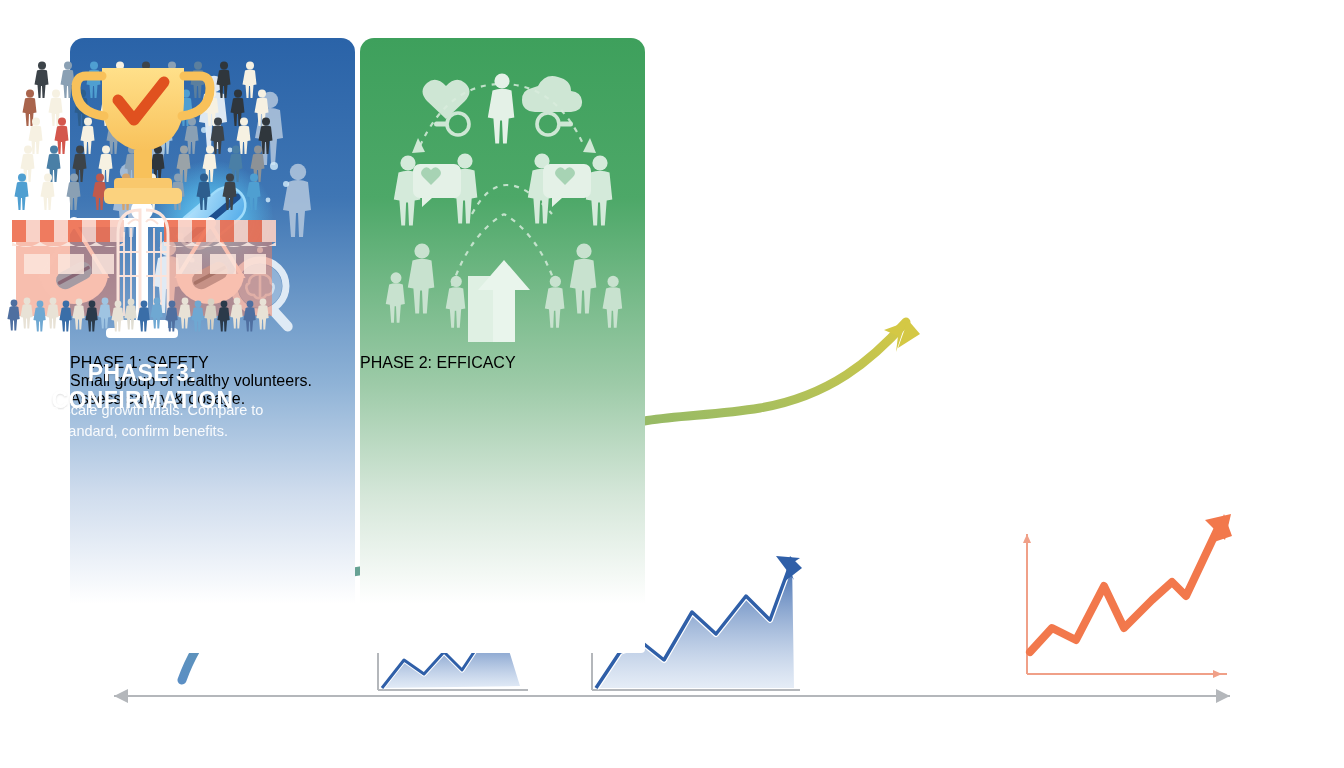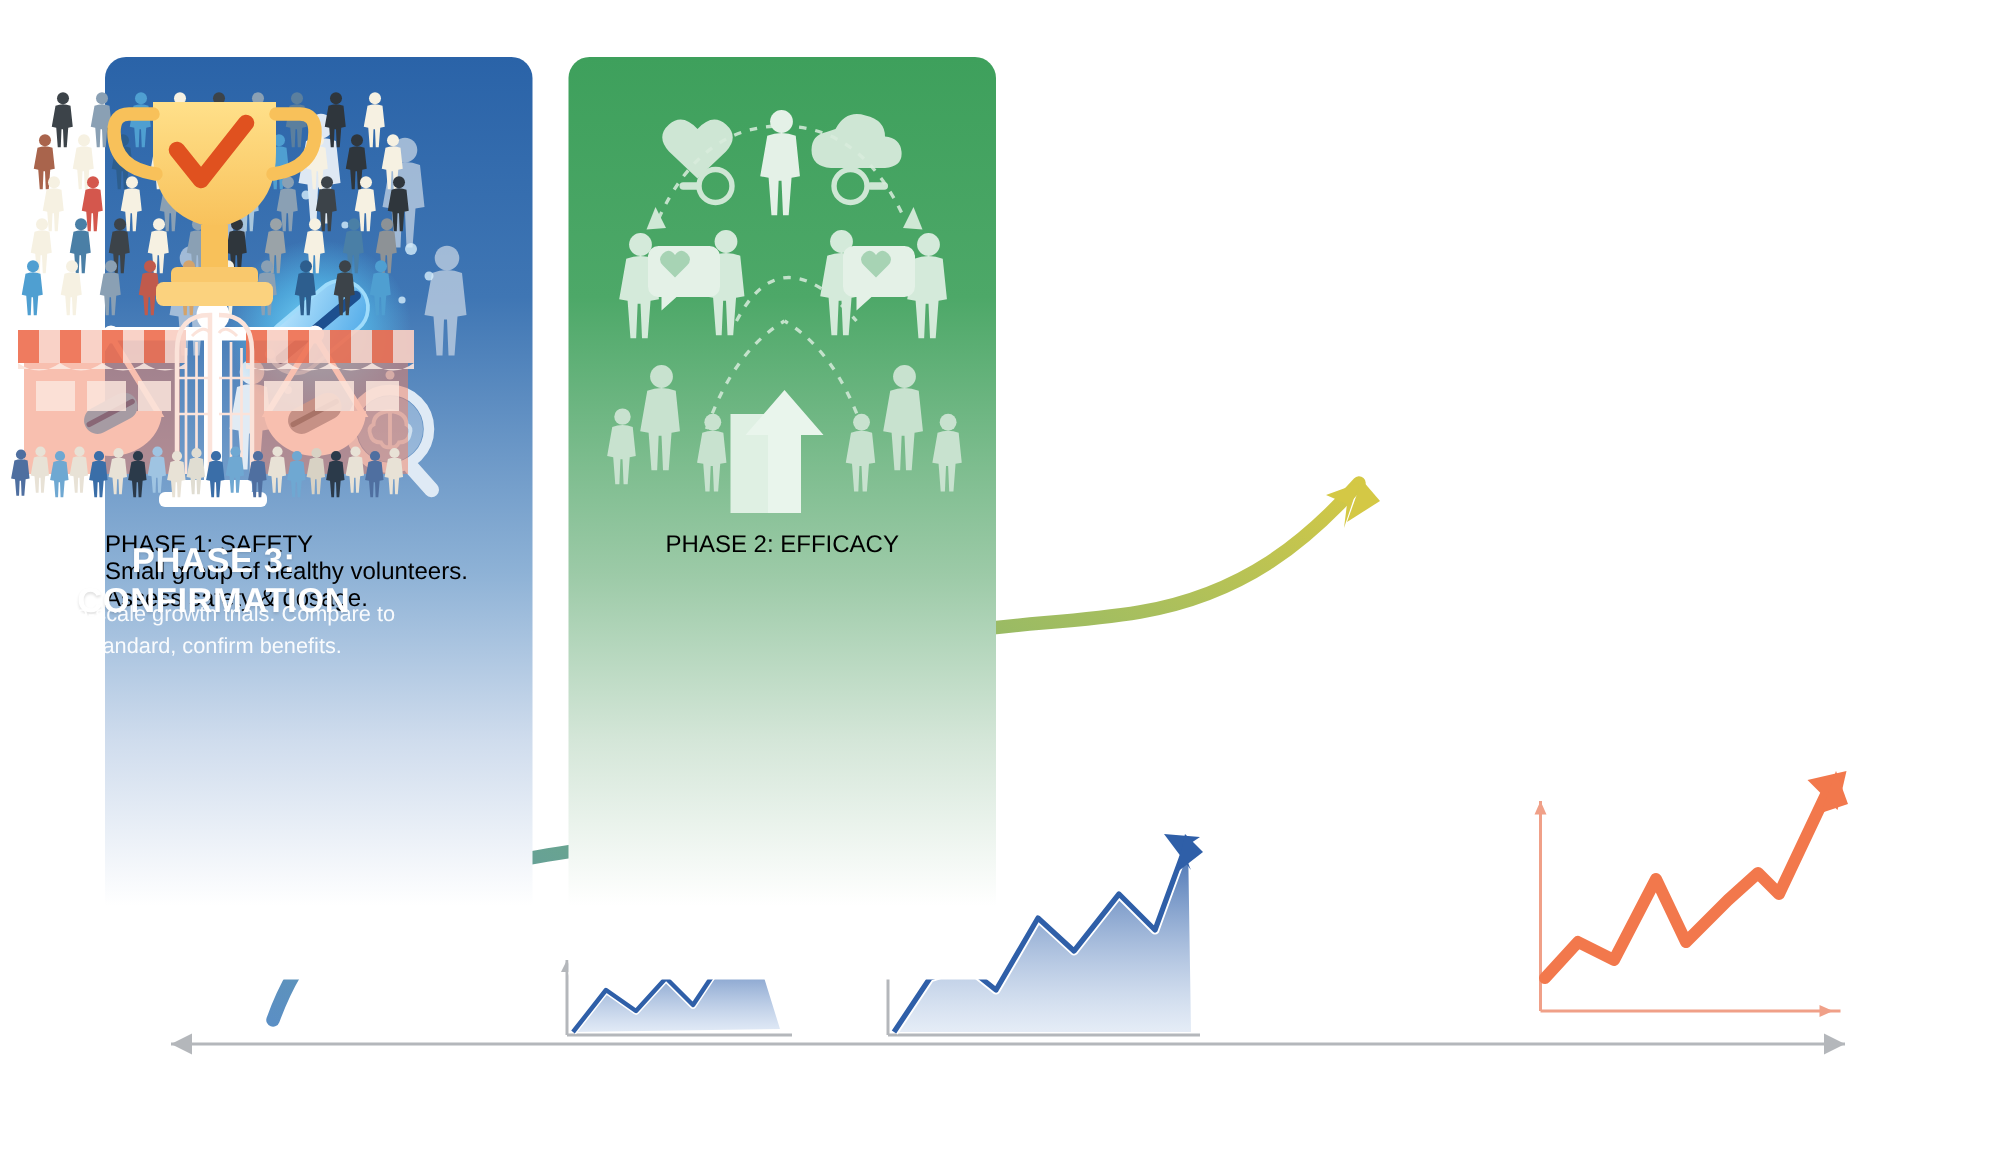--- a/index.html
+++ b/index.html
@@ -14,21 +14,21 @@
   
   .panel {
     position: absolute;
     top: 38px;
     width: 285px;
     height: 615px;
     border-radius: 14px 14px 4px 4px;
     overflow: hidden;
   }
   #panel-0 { left: 70px;   background: linear-gradient(to bottom, #2a63a8 0%, #3f76b4 26%, #8eb2d6 56%, #cfdced 74%, #ffffff 92%); }
-  #panel-1 { left: 379px;  background: linear-gradient(to bottom, #3ea05c 0%, #4da868 26%, #9ccaa7 56%, #d4e6d8 74%, #ffffff 92%); text-align: center; }
+  #panel-1 { left: 360px;  background: linear-gradient(to bottom, #3ea05c 0%, #4da868 26%, #9ccaa7 56%, #d4e6d8 74%, #ffffff 92%); }
   #panel-2 { left": 0; left: 688px; background: linear-gradient(to bottom, #f5c431 0%, #f6cb45 26%, #fadf92 56%, #fdf0ca 74%, #ffffff 92%); }
   #panel-3 { left: 997px;  background: linear-gradient(to bottom, #ea5527 0%, #ed6340 26%, #f4a48c 56%, #f9cfc3 74%, #ffffff 92%); }
 
   .panel-art { position: absolute; left: 0; top: 0; width: 285px; height: 312px; }
   .panel-art svg { display: block; width: 100%; height: 100%; }
 
   .panel-title {
     position: absolute; left: 0; right: 0; top: 322px;
     text-align: center;
     font-size: 23px;

